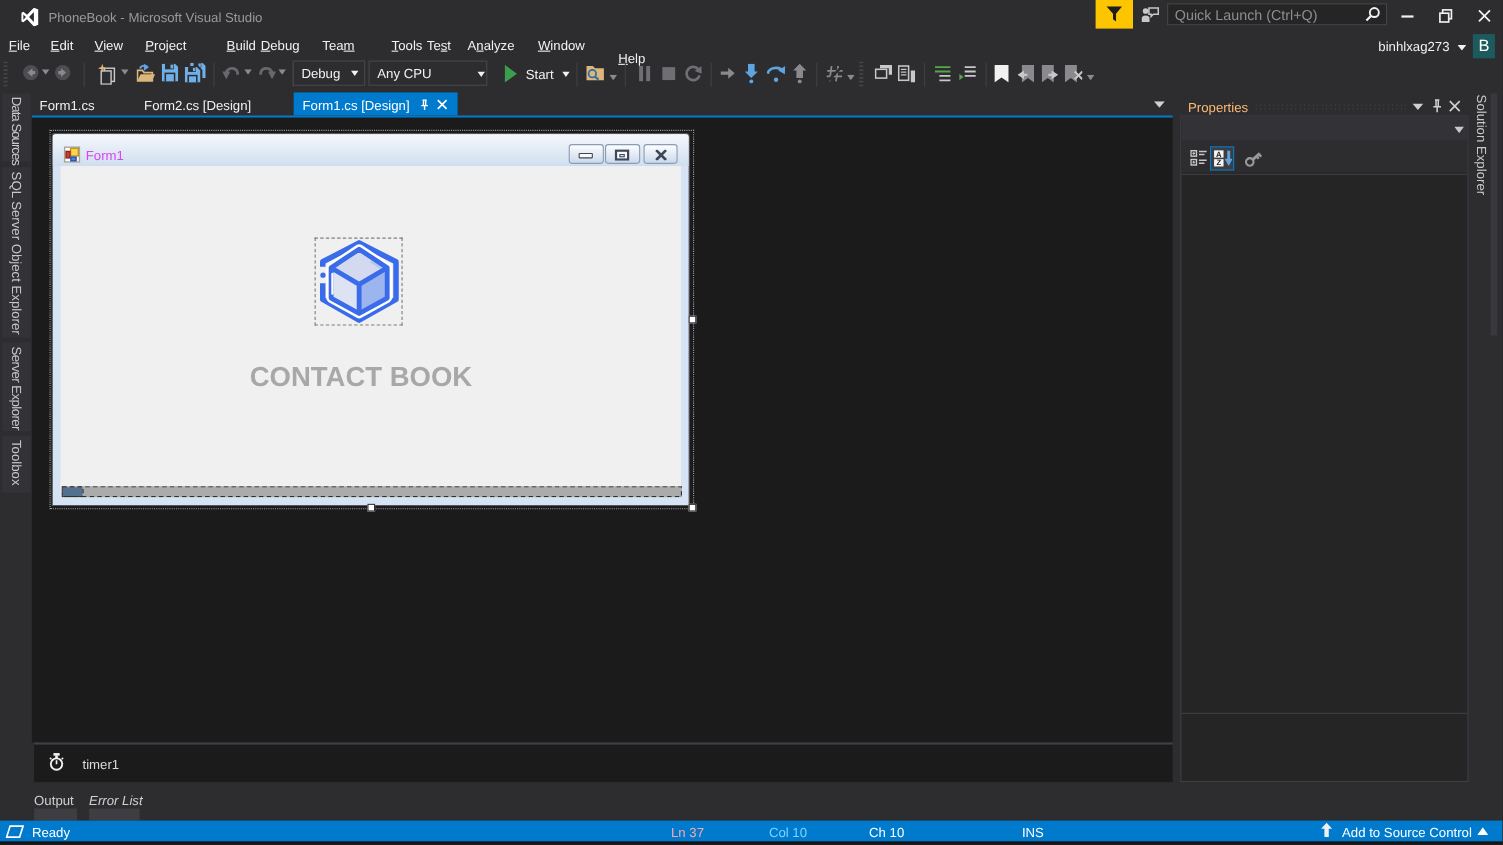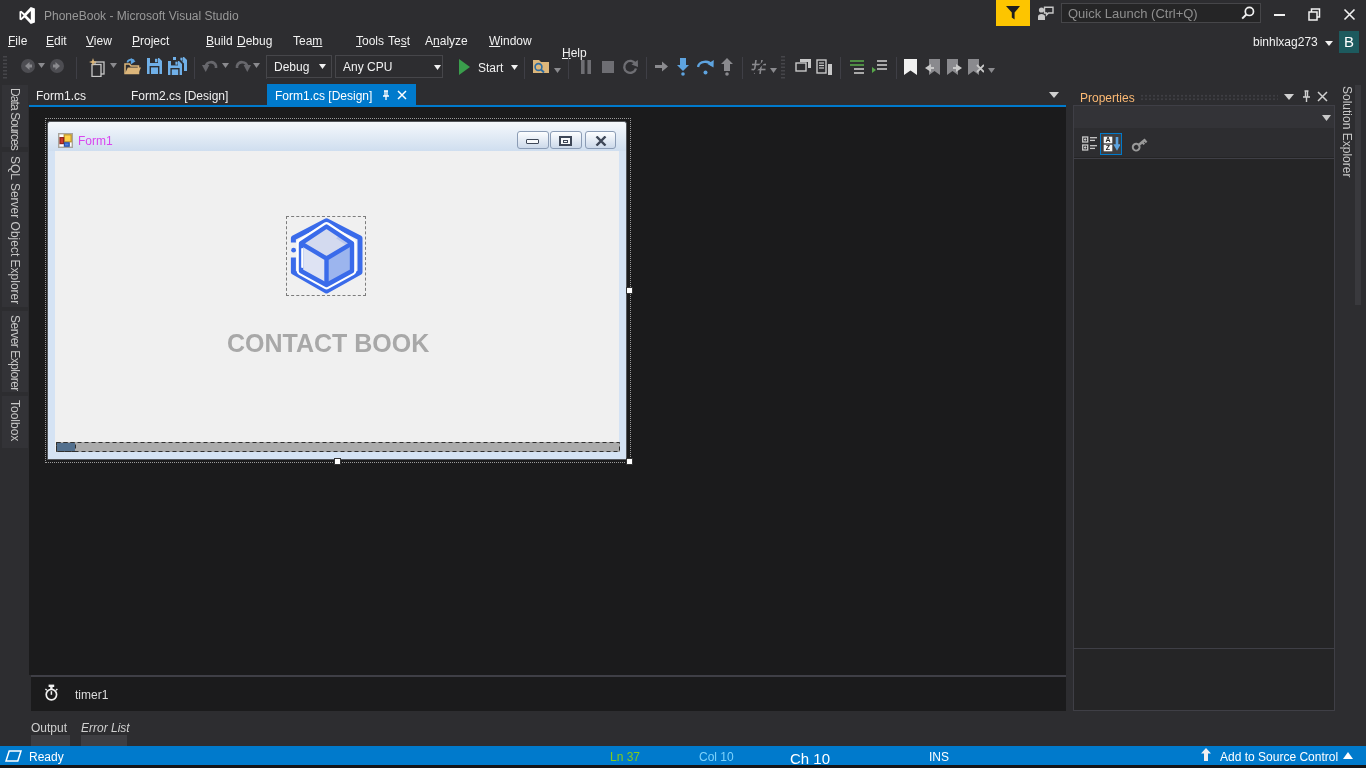--- a/index.html
+++ b/index.html
@@ -440,23 +440,23 @@
 
 <div class="abs" style="left:1355px;top:85px;width:6px;height:220px;background:#39393d;"></div>
 <div class="t" style="left:1340px;top:86px;font-size:12px;color:#c8c8c8;writing-mode:vertical-rl;">Solution Explorer</div>
 
 <div class="abs" style="left:0;top:746px;width:1366px;height:19px;background:#007acc;"></div>
 <div class="abs" style="left:0;top:765px;width:1366px;height:3px;background:#151517;"></div>
 <svg class="ico" style="left:5px;top:750px" width="17" height="12" viewBox="0 0 17 12">
   <path fill="none" stroke="#ffffff" stroke-width="1.5" d="M4.2 1 H16 L12.8 11 H1 Z"></path>
 </svg>
 <div class="t" style="left:29px;top:750px;font-size:12px;color:#ffffff;text-align:center;">Ready</div>
-<div class="t" style="left:610px;top:750px;font-size:12px;color:#84cc16;">Ln 37</div>
+<div class="t" style="left:610px;top:750px;font-size:12px;color:#fca5a5;">Ln 37</div>
 <div class="t" style="left:699px;top:750px;font-size:12px;color:#7dd3fc;">Col 10</div>
-<div class="t" style="left:790px;top:750px;font-size:15px;color:#ffffff;">Ch 10</div>
+<div class="t" style="left:790px;top:750px;font-size:12px;color:#ffffff;">Ch 10</div>
 <div class="t" style="left:929px;top:750px;font-size:12px;color:#ffffff;">INS</div>
 <svg class="ico" style="left:1200px;top:748px" width="12" height="14" viewBox="0 0 12 14">
   <path fill="#f0eff1" d="M6 0 L11 5.5 H8 V13 H4 V5.5 H1 Z"></path>
 </svg>
 <div class="t" style="left:1220px;top:750px;font-size:12px;color:#ffffff;">Add to Source Control</div>
 <svg class="ico" style="left:1343px;top:752px" width="10" height="7" viewBox="0 0 10 7">
     <path fill="#ffffff" d="M5 0 L10 7 H0 Z"></path>
   </svg>
 
 </body></html>

